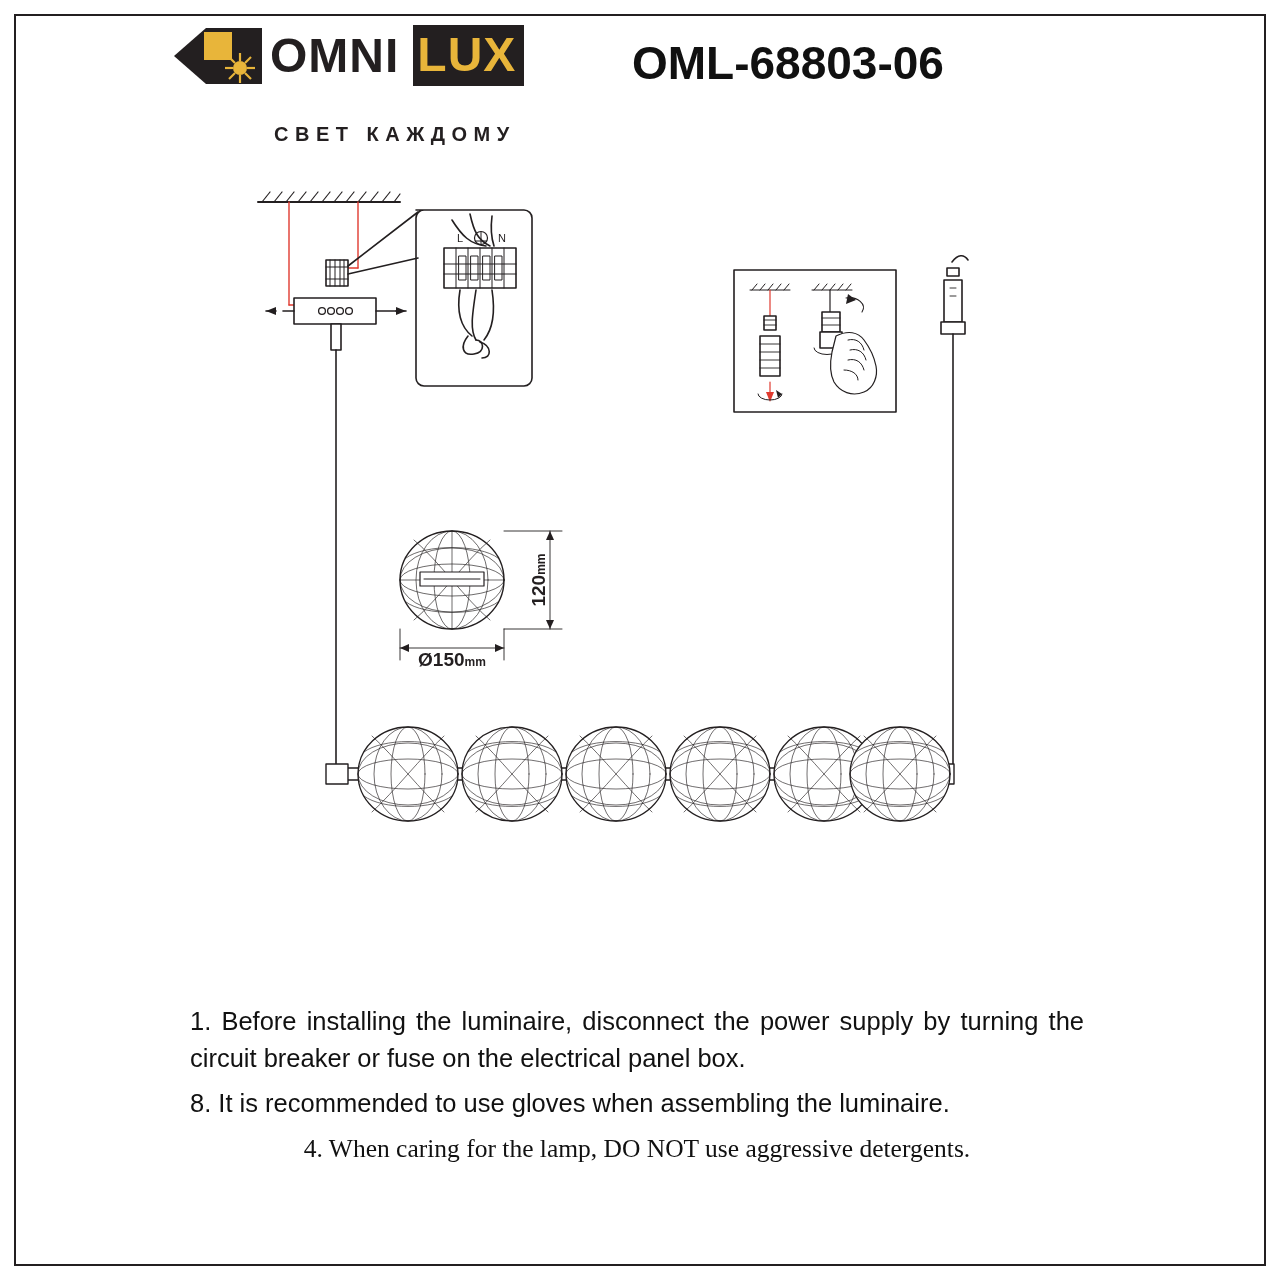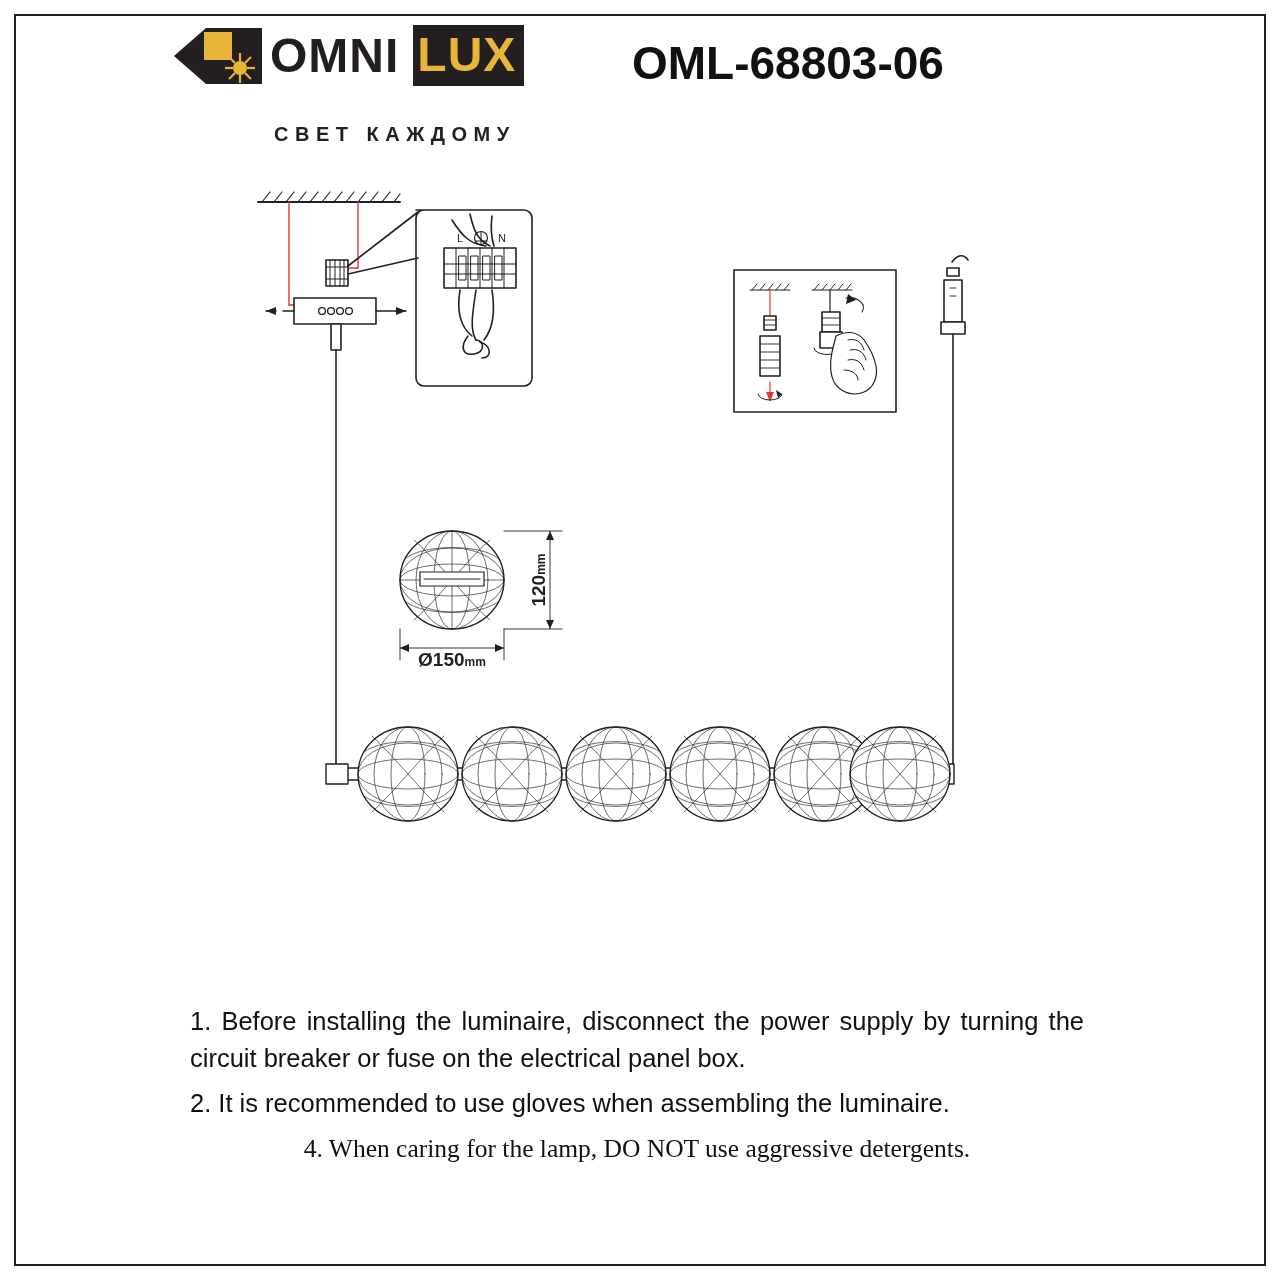--- a/index.html
+++ b/index.html
@@ -434,16 +434,16 @@
         </g>
       </g>
 
       <text x="545" y="440" transform="rotate(-90 545 440)" text-anchor="middle" font-family="'Liberation Sans',sans-serif" font-size="19" font-weight="bold" fill="#231f20">120<tspan font-size="12">mm</tspan></text>
       <text x="452" y="526" text-anchor="middle" font-family="'Liberation Sans',sans-serif" font-size="19" font-weight="bold" fill="#231f20">Ø150<tspan font-size="12">mm</tspan></text>
     </svg>
   </div>
 
   <div class="instructions">
     <p>1. Before installing the luminaire, disconnect the power supply by turning the circuit breaker or fuse on the electrical panel box.</p>
-    <p>2. It is recommended to use gloves when assembling the luminaire.</p>
+    <p>8. It is recommended to use gloves when assembling the luminaire.</p>
     <p class="last">4. When caring for the lamp, DO NOT use aggressive detergents.</p>
   </div>
 </div>
 
 </body></html>

